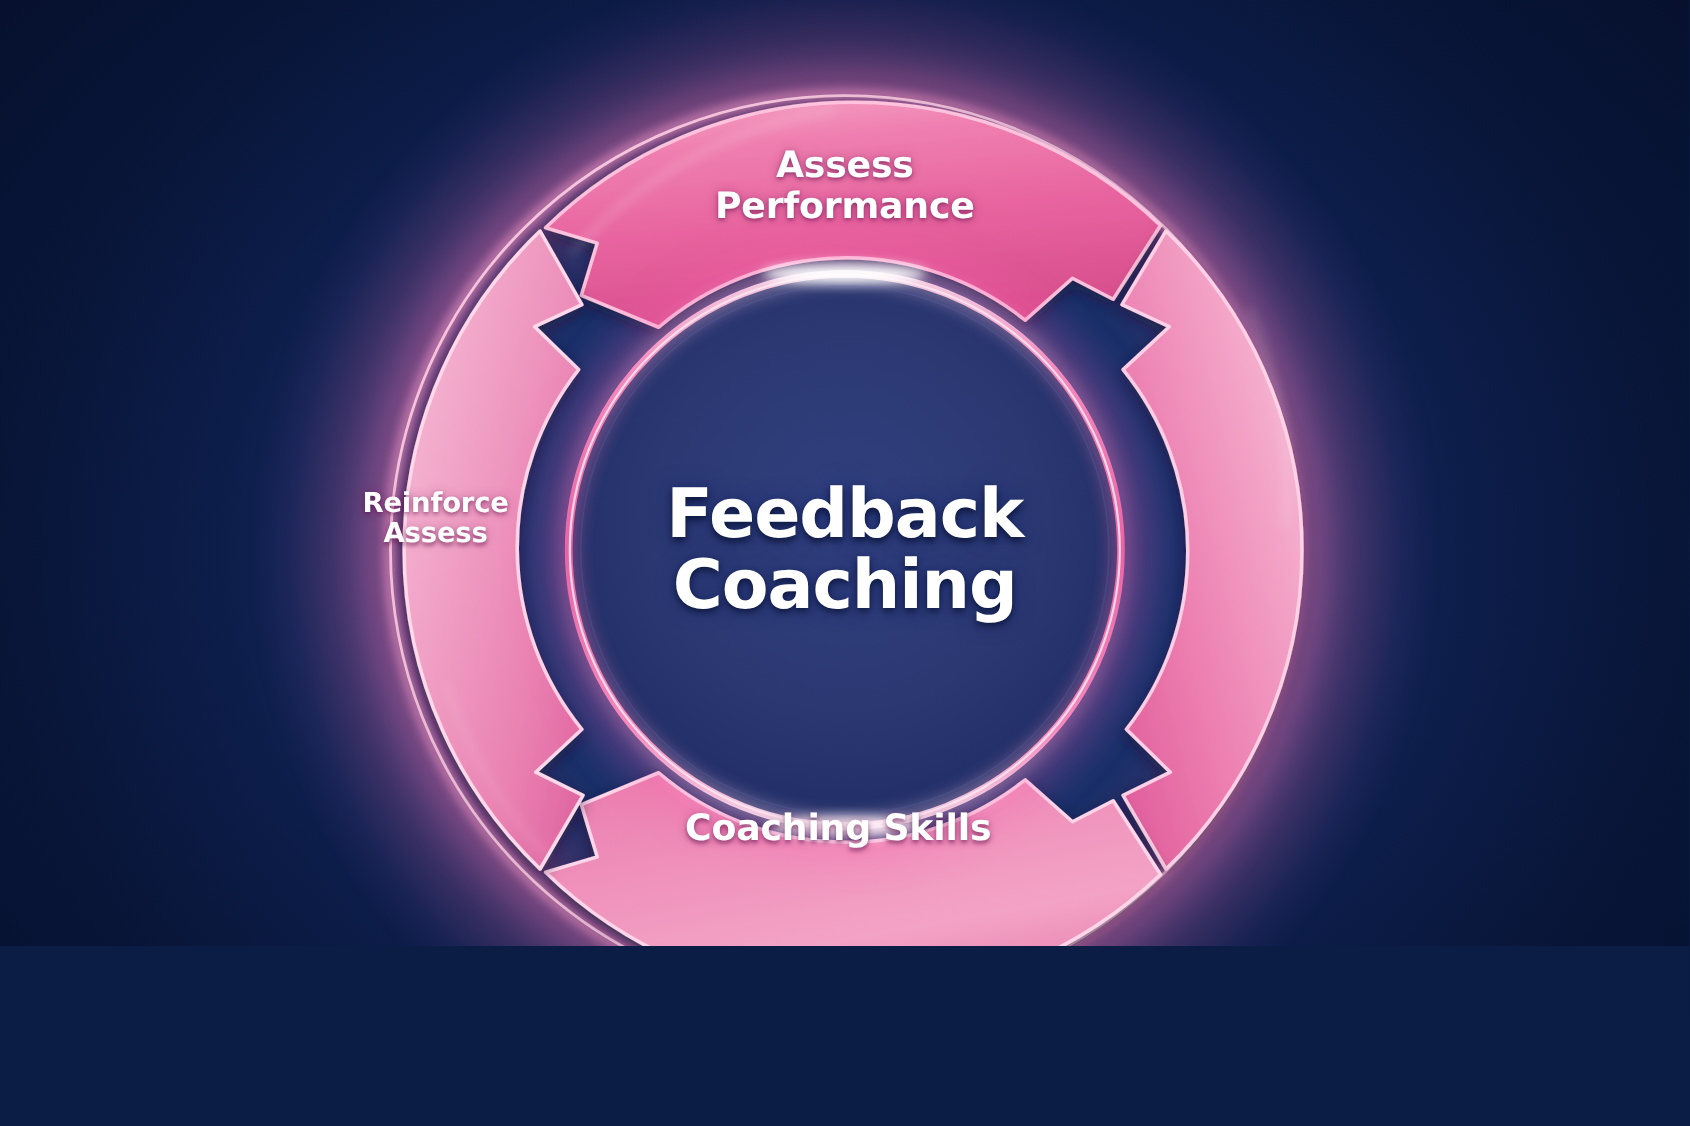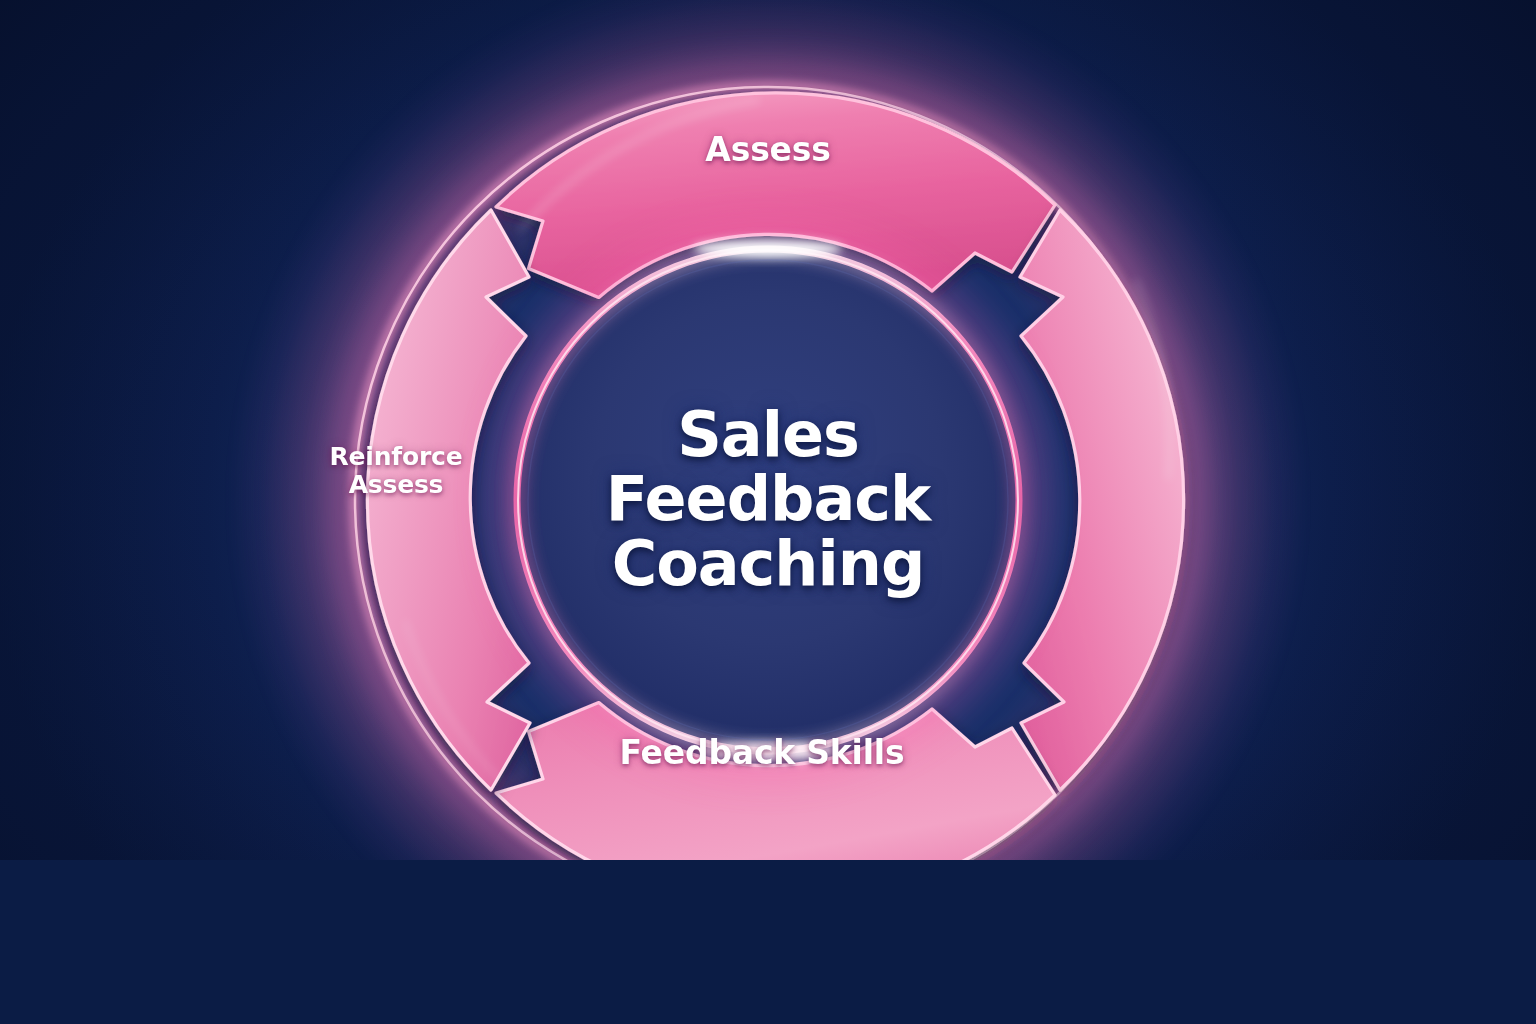--- a/index.html
+++ b/index.html
@@ -294,31 +294,31 @@
 
       <ellipse cx="768" cy="249" rx="74" ry="9" fill="#ffffff" opacity="0.95" filter="url(#midGlow)"></ellipse>
       <ellipse cx="768" cy="751" rx="70" ry="9" fill="#fff0f7" opacity="0.95" filter="url(#midGlow)"></ellipse>
 
       <circle cx="768" cy="500" r="240" fill="none" stroke="#5a6bb5" stroke-width="1.4" opacity="0.25"></circle>
     </g>
   </svg>
 
   <div class="label label-assess">
     <span>Assess</span><br>
+    <span>Performance</span>
   </div>
 
 
   <div class="label label-develop">
-    <span>Feedback Skills</span>
+    <span>Coaching Skills</span>
   </div>
 
   <div class="label label-reinforce">
     <span>Reinforce</span><br>
     <span>Assess</span>
   </div>
 
   <div class="center-title">
-    <span class="ln">Sales</span>
     <span class="ln">Feedback</span>
     <span class="ln">Coaching</span>
   </div>
 
 </div>
 
 </body></html>

